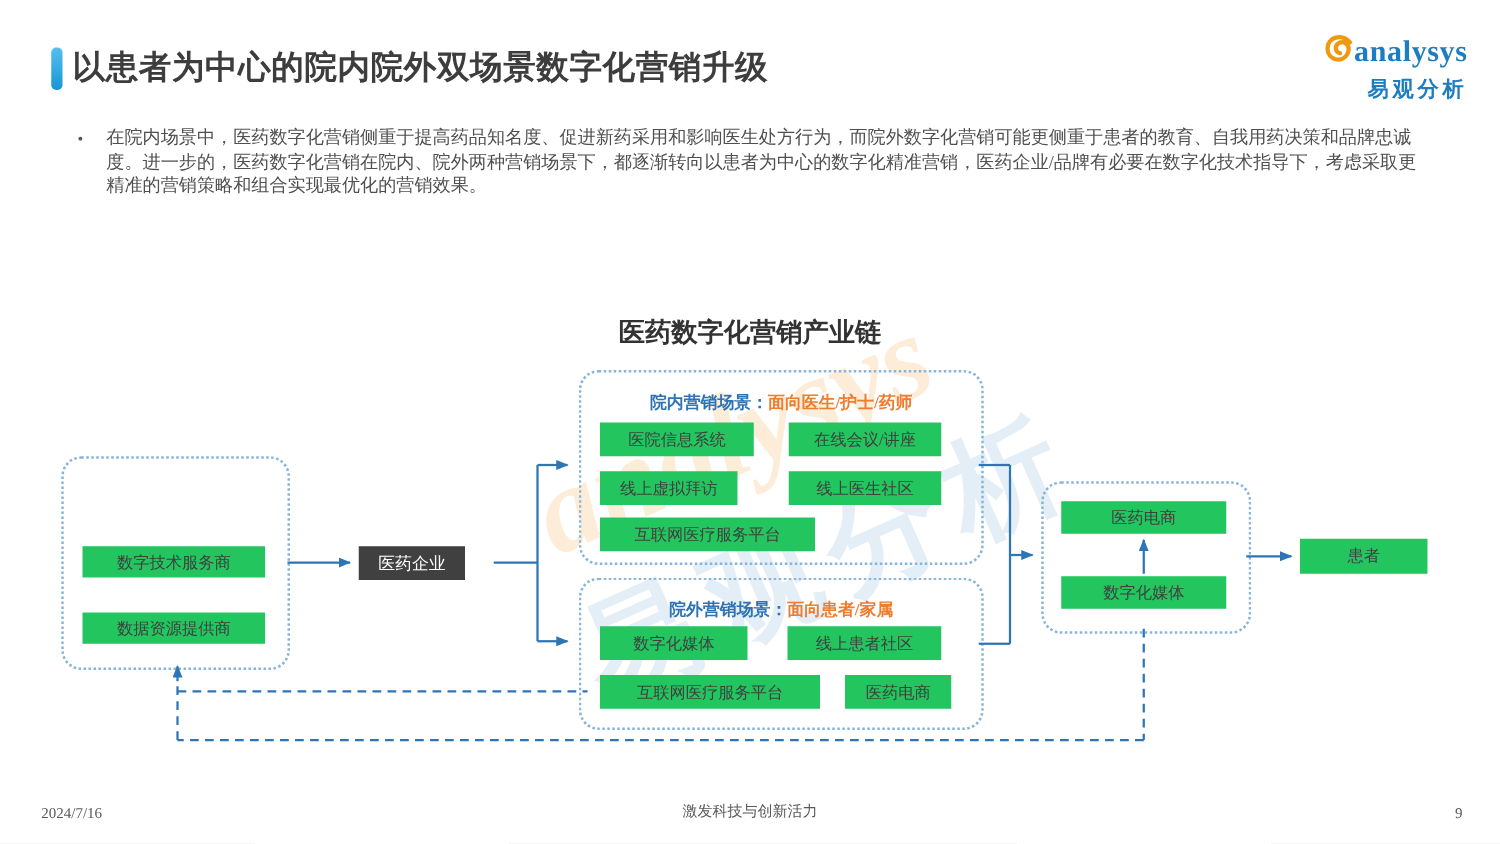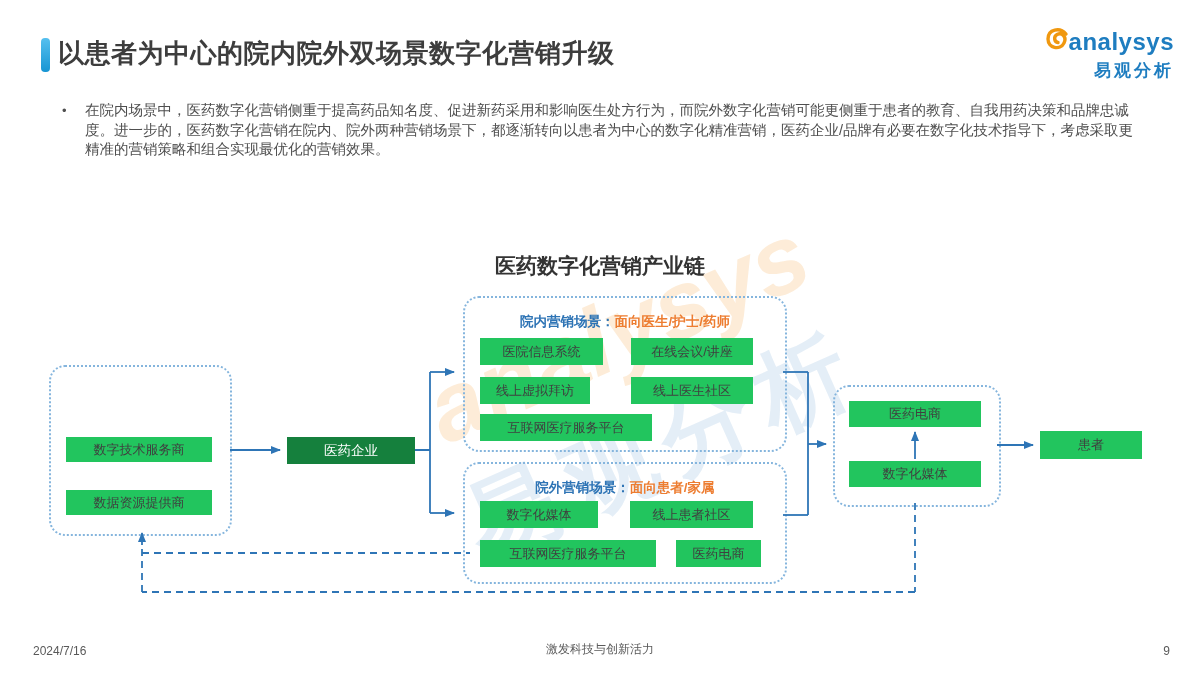--- a/index.html
+++ b/index.html
@@ -1,18 +1,18 @@
 <!DOCTYPE html>
 <html><head>
 <meta charset="utf-8">
 <style>
   html,body{margin:0;padding:0;background:#e8e8e8;}
   .slide{
     position:relative;width:1200px;height:675px;background:#ffffff;
-    font-family:Liberation Sans, sans-serif;overflow:hidden;margin:0 auto;
+    font-family:Liberation Serif, serif;overflow:hidden;margin:0 auto;
   }
   
   .accent-bar{position:absolute;left:41px;top:38px;width:9px;height:34px;border-radius:4px;
     background:linear-gradient(180deg,#56c0ef,#1795d3);}
   .page-title{position:absolute;left:58px;top:36px;font-size:26px;font-weight:bold;color:#3d3d3d;letter-spacing:.5px;}
   .logo{position:absolute;right:26px;top:26px;text-align:right;}
   .logo-row{display:flex;align-items:center;justify-content:flex-end;}
   .logo-brand{font-size:24px;font-weight:bold;color:#1e7dc0;margin-left:-7px;letter-spacing:.5px;}
   .logo-cn{font-size:17px;font-weight:bold;color:#1e7dc0;letter-spacing:3px;margin-top:1px;}
   
@@ -28,21 +28,21 @@
   .group-left  {left:49px; top:365px;width:179px;height:167px;}
   .group-in    {left:463px;top:296px;width:320px;height:152px;}
   .group-out   {left:463px;top:462px;width:320px;height:118px;}
   .group-dist  {left:833px;top:385px;width:164px;height:118px;}
   .scene-header{position:absolute;left:0;top:15px;width:100%;text-align:center;
     font-size:13.5px;font-weight:bold;z-index:4;}
   .scene-name{color:#2e74b5;}
   .scene-audience{color:#ed7d31;}
   .box{position:absolute;background:#22c55e;color:#3f3f3f;font-size:13px;
     display:flex;align-items:center;justify-content:center;z-index:4;white-space:nowrap;}
-  .company-box{position:absolute;left:287px;top:437px;width:128px;height:27px;background:#15803d;
+  .company-box{position:absolute;left:287px;top:437px;width:85px;height:27px;background:#404040;
     color:#fff;font-size:13.5px;display:flex;align-items:center;justify-content:center;z-index:4;}
   
   .sup-0{left:66px;top:383px;width:146px;height:25px;}
   .sup-1{left:66px;top:437px;width:146px;height:25px;}
   .sup-2{left:66px;top:490px;width:146px;height:25px;}
   
   .in-0{left:480px;top:338px;width:123px;height:27px;}
   .in-1{left:631px;top:338px;width:122px;height:27px;}
   .in-2{left:480px;top:377px;width:110px;height:27px;}
   .in-3{left:631px;top:377px;width:122px;height:27px;}

